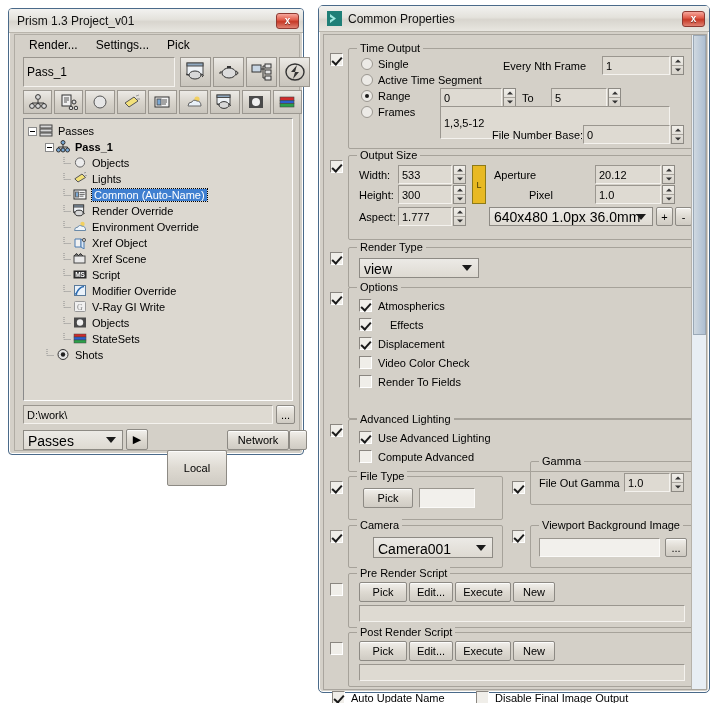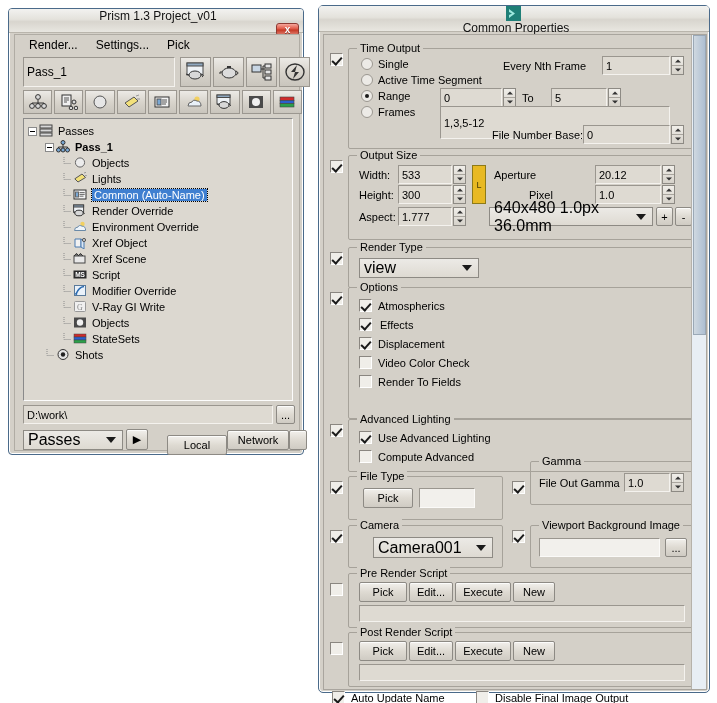--- a/index.html
+++ b/index.html
@@ -21,21 +21,20 @@
     box-shadow: 0 0 0 1px #ffffff inset;
   }
   .titlebar {
     height: 24px;
     display: flex;
     align-items: center;
     padding: 0 4px 0 8px;
     background: linear-gradient(180deg,#f2f2f0 0%, #e4e2dc 45%, #d8d5ce 55%, #e8e6e0 100%);
     border-radius: 3px 3px 0 0;
     border-bottom: 1px solid #b9b5ac;
-    flex-direction: column;
   }
   .titlebar .ttl { font-size: 12px; color: #111; white-space: nowrap; }
   .closebtn {
     margin-left: auto;
     width: 23px; height: 16px;
     border-radius: 3px;
     border: 1px solid #8e3a32;
     background: linear-gradient(180deg,#f6a79c 0%, #e2604e 40%, #c63a27 55%, #e08272 100%);
     color: #fff; font-size: 10px; font-weight: bold;
     display: flex; align-items: center; justify-content: center;
@@ -136,22 +135,22 @@
   .spin i::after {
     content: ""; position: absolute; left: 50%; top: 50%;
     transform: translate(-50%,-50%);
     border-left: 3px solid transparent; border-right: 3px solid transparent;
   }
   .spin i:first-child::after { border-bottom: 3px solid #333; }
   .spin i:last-child::after { border-top: 3px solid #333; }
   .combo {
     background: linear-gradient(180deg,#eceae6 0%, #dedad2 100%);
     border: 1px solid #8d8a84;
-    display: flex; align-items: center;
-    padding-left: 4px; font-size: 16px;
+    display: flex; align-items: flex-end;
+    padding-left: 4px; font-size: 14px;
     cursor: pointer; position: relative;
   }
   .combo .arw {
     position: absolute; right: 6px; top: 50%;
     transform: translateY(-50%);
     border-left: 5px solid transparent; border-right: 5px solid transparent;
     border-top: 6px solid #1a1a1a;
   }
   .lbl { position: absolute; white-space: nowrap; font-size: 11px; }
   .row { display: flex; align-items: center; }
@@ -451,21 +450,21 @@
     <div class="textfield" style="position:absolute; left:8px; top:370px; width:250px; height:19px;">D:\work\</div>
     <div class="btn" style="position:absolute; left:261px; top:370px; width:19px; height:19px;">...</div>
 
     <div class="combo" style="position:absolute; left:8px; top:395px; width:100px; height:20px;">
       <span>Passes</span>
       <span class="arw"></span>
     </div>
     <div class="btn" style="position:absolute; left:111px; top:394px; width:22px; height:21px;">
       <span style="font-size:11px;">▶</span>
     </div>
-    <div class="btn" style="position:absolute; left:152px; top:400px; width:60px; height:20px;">Local</div>
+    <div class="btn" style="position:absolute; left:152px; top:415px; width:60px; height:36px;">Local</div>
     <div class="btn" style="position:absolute; left:212px; top:395px; width:62px; height:20px;">Network</div>
     <div class="btn" style="position:absolute; left:274px; top:395px; width:18px; height:20px;">
       <span class="arw" style="position:static;transform:none;"></span>
     </div>
   </div>
 </div>
 
 <div class="win" style="left:318px; top:5px; width:392px; height:688px; border-radius:5px;">
 
   <div class="titlebar" style="height:26px;">
@@ -594,21 +593,21 @@
     <div class="cbx on" style="position:absolute;left:6px;top:257px;"></div>
     <div class="group" style="left:24px; top:252px; width:348px; height:132px;">
       <span class="gtitle">Options</span>
       <div style="position:absolute;left:10px;top:8px;">
           <div class="row" style="height: 19px;">
             <span class="cbx on"></span>
             <span style="margin-left: 6px;">Atmospherics</span>
           </div>
           <div class="row" style="height: 19px;">
             <span class="cbx on"></span>
-            <span style="margin-left: 8px;">Effects</span>
+            <span style="margin-left: 18px;">Effects</span>
           </div>
           <div class="row" style="height: 19px;">
             <span class="cbx on"></span>
             <span style="margin-left: 6px;">Displacement</span>
           </div>
           <div class="row" style="height: 19px;">
             <span class="cbx"></span>
             <span style="margin-left: 6px;">Video Color Check</span>
           </div>
           <div class="row" style="height: 19px;">

